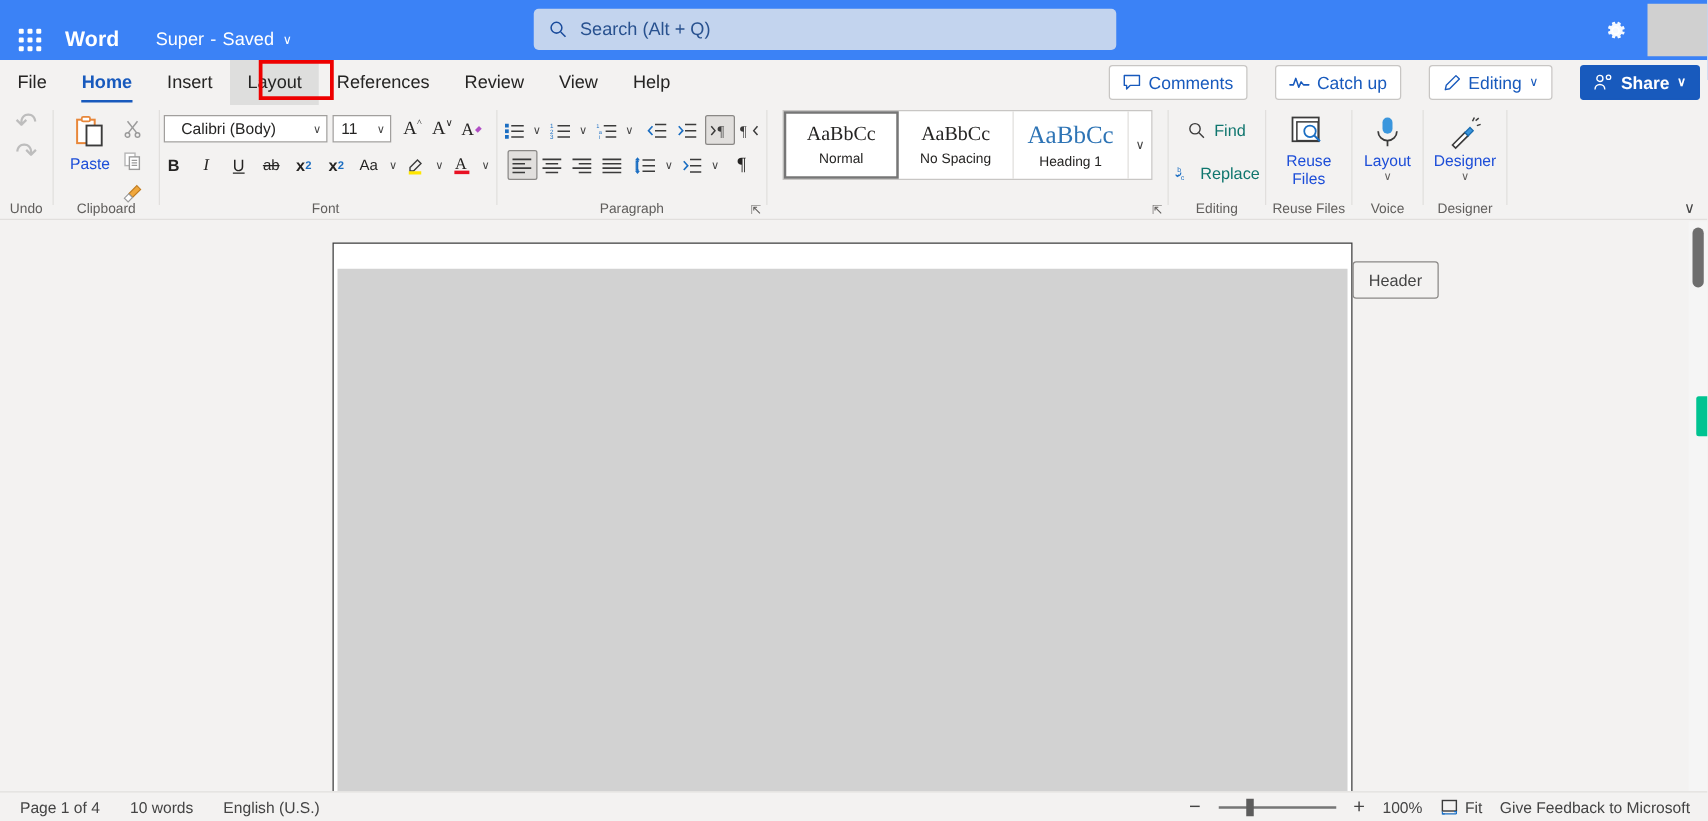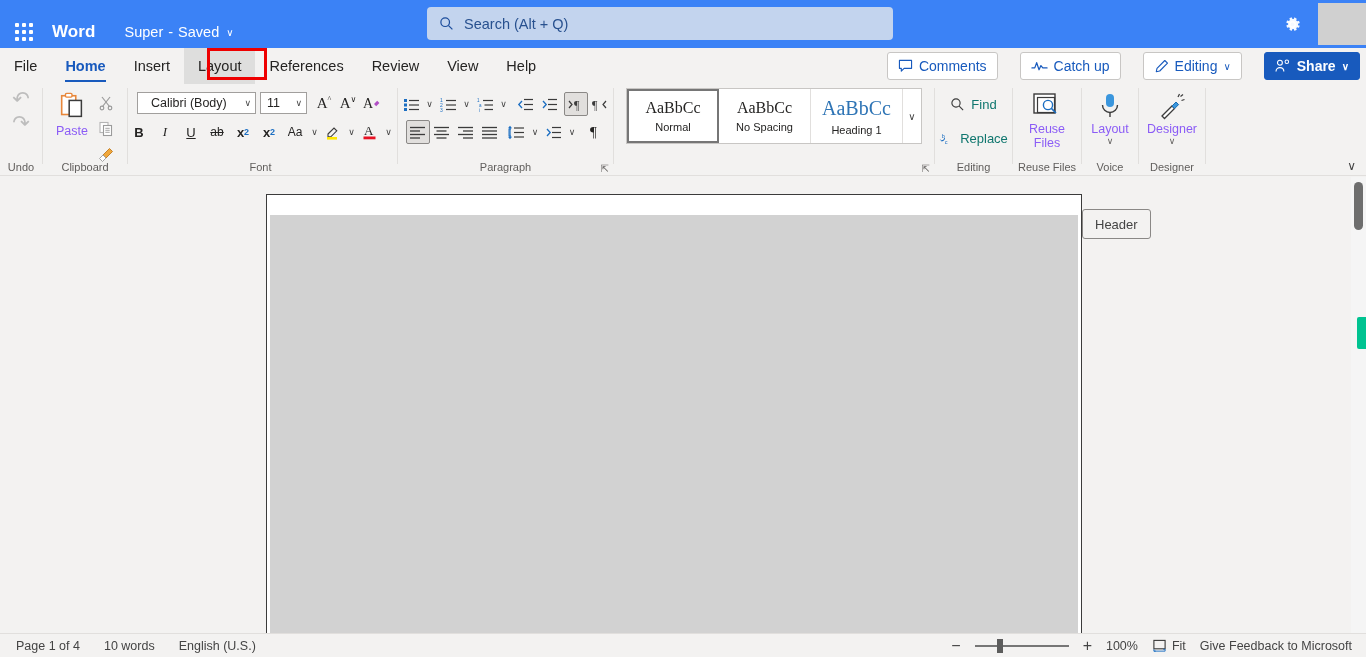--- a/index.html
+++ b/index.html
@@ -103,41 +103,41 @@
     font-size: 11px; color: #605e5c; white-space: nowrap;
   }
   .grp-sep {
     position: absolute; top: 4px; width: 1px; height: 76px; background: #e1dfdd;
   }
 
   .bigbtn {
     display: flex; flex-direction: column; align-items: center; justify-content: center;
     cursor: pointer; padding: 2px 4px; border-radius: 2px;
   }
-  .bigbtn .lbl { font-size: 12.5px; color: #8b5cf6; margin-top: 2px; text-align: center; line-height: 1.12; }
+  .bigbtn .lbl { font-size: 12.5px; color: #1d4ed8; margin-top: 2px; text-align: center; line-height: 1.12; }
   .bigbtn .chev { font-size: 9px; color: #605e5c; line-height: 1; margin-top: 1px; }
 
   .smallbtn {
     width: 24px; height: 24px; display: flex; align-items: center; justify-content: center;
     cursor: pointer; border-radius: 2px; font-size: 13px; color: #252423;
   }
   .smallbtn.sel { background: #e1dfdd; border: 1px solid #8a8886; }
   .chevmini { width: 13px; height: 24px; display:flex; align-items:center; justify-content:center;
               font-size: 9px; color: #444; cursor: pointer; }
 
   .undo-col { display: flex; flex-direction: column; align-items: center; gap: 2px; padding-top: 4px; }
   .undo-arrow { font-size: 21px; color: #bdbdbd; cursor: default; line-height: 1.05; }
 
   
   .fontname, .fontsize {
     height: 22px; border: 1px solid #a19f9d; background: #fff;
     display: flex; align-items: center; padding: 0 4px 0 6px;
     font-size: 12.5px; color: #252423; cursor: pointer;
   }
-  .fontname { width: 119px; justify-content: space-between; padding-left: 13px; }
+  .fontname { width: 131px; justify-content: space-between; padding-left: 13px; }
   .fontsize { width: 47px; justify-content: space-between; margin-left: 4px; }
   .fontname .chev, .fontsize .chev { font-size: 9px; color: #444; }
 
   .grow-a { font-size: 15px; color: #252423; font-family: "Liberation Serif", serif; }
 
   
   .styles-gallery {
     display: flex; border: 1px solid #c8c6c4; background: #fff; height: 56px; margin-top: 4px;
   }
   .style-card {

